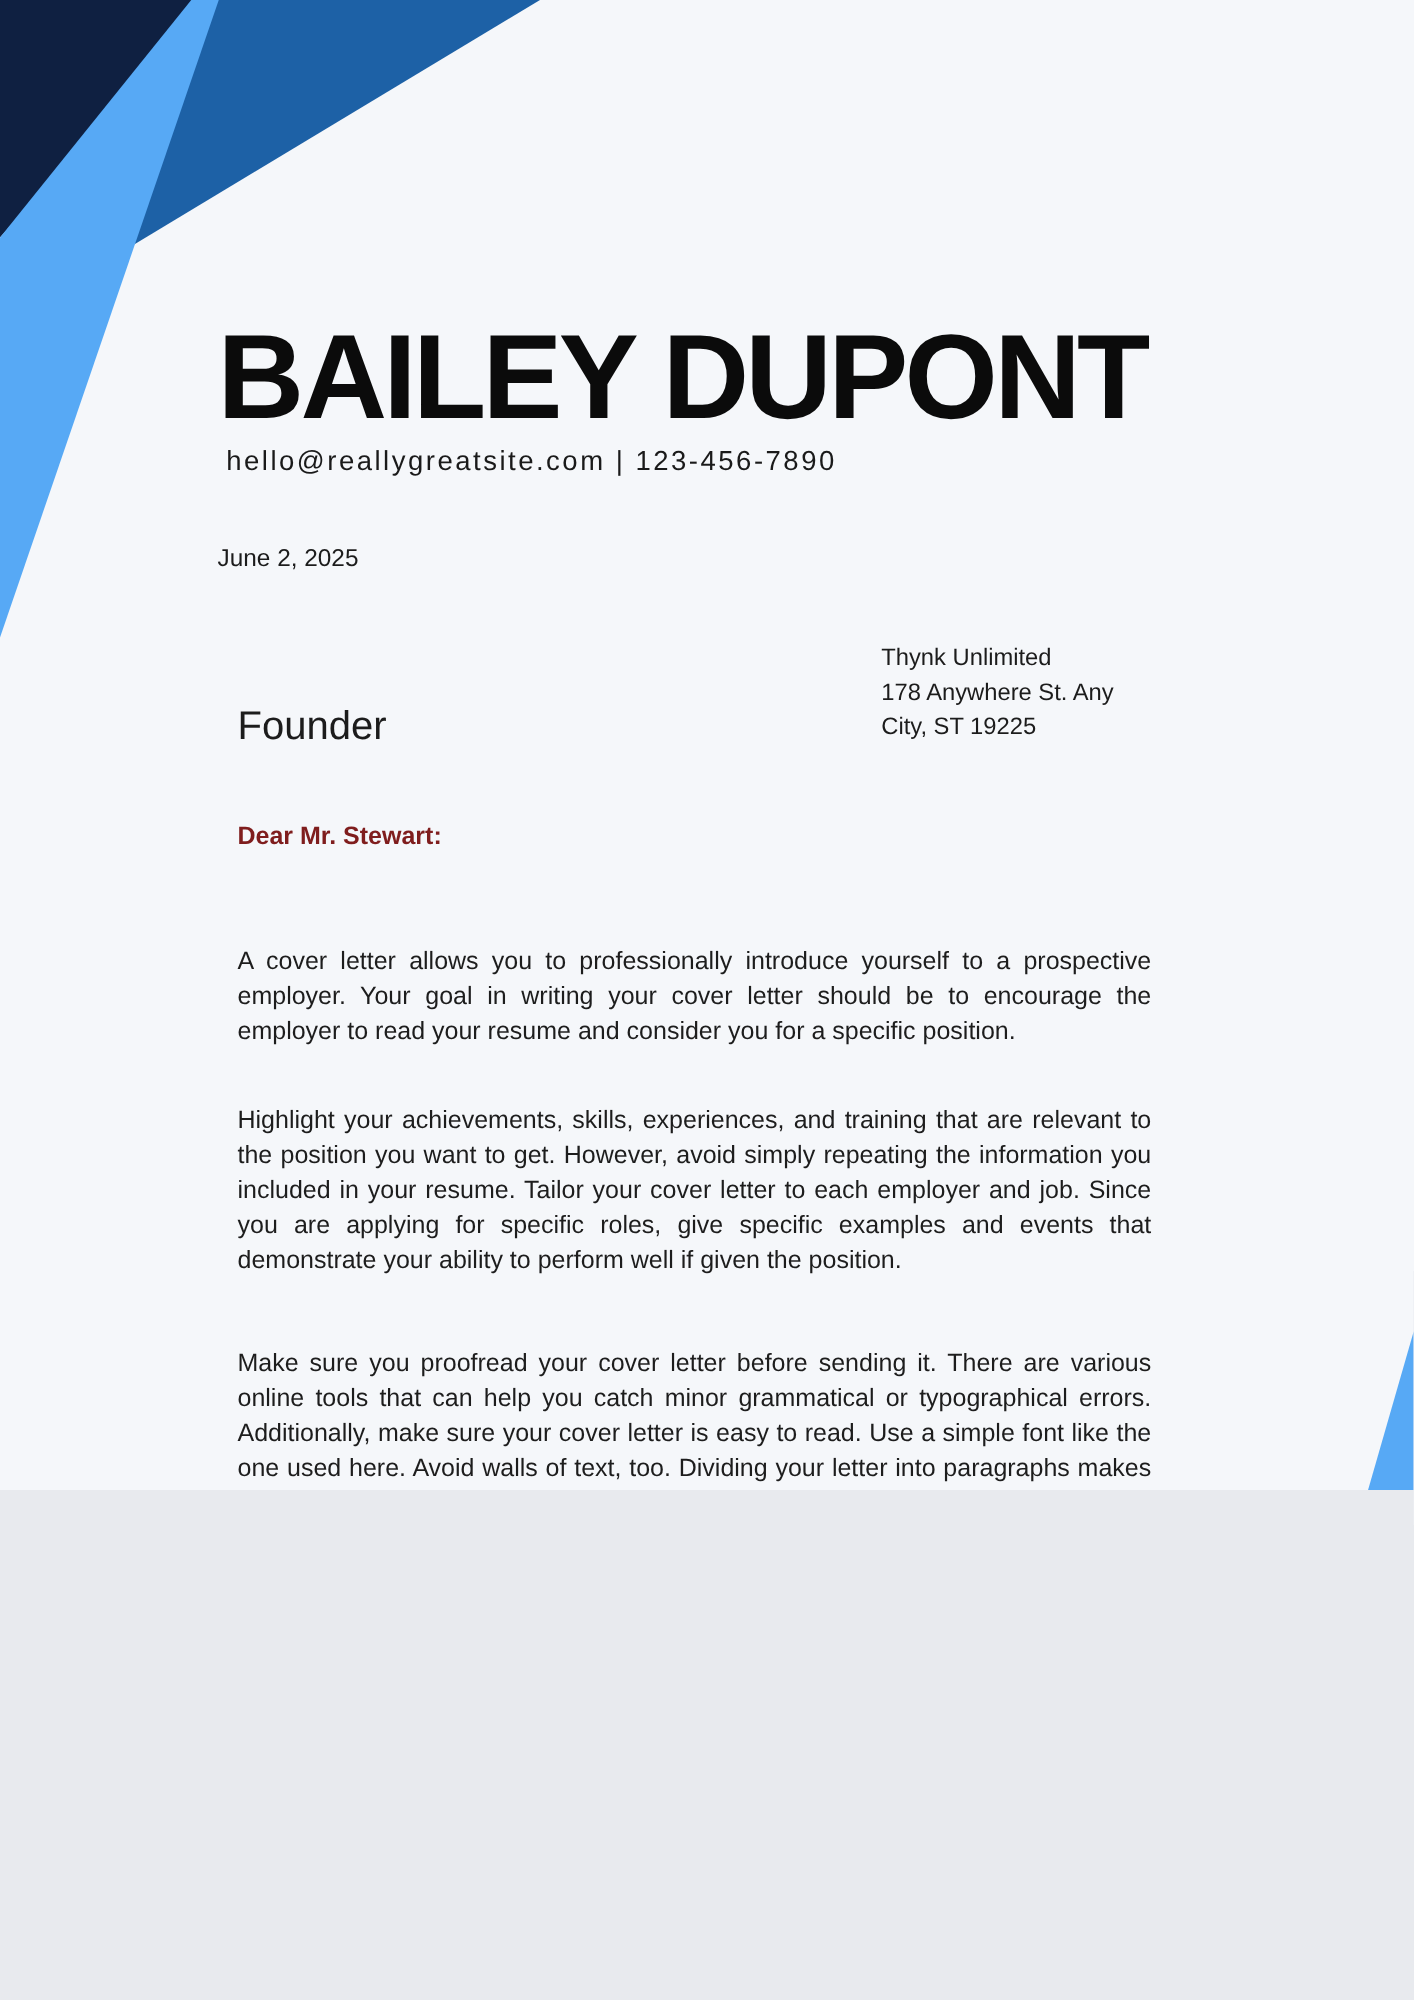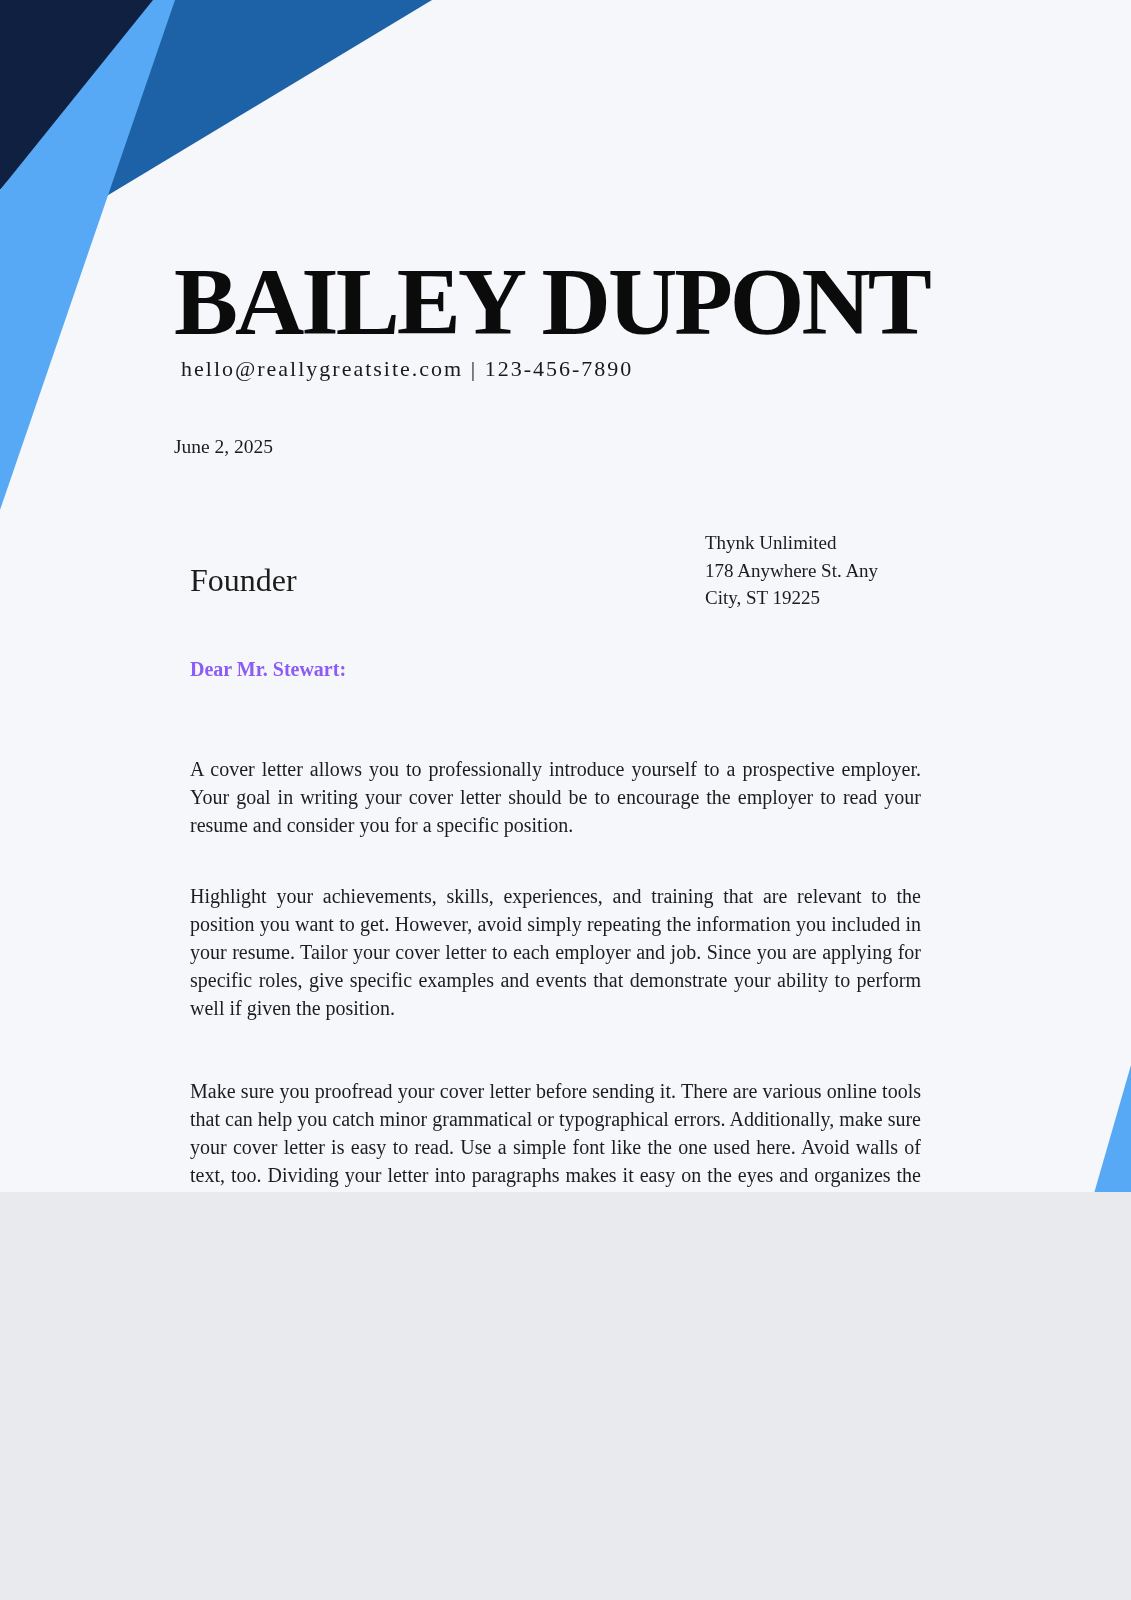--- a/index.html
+++ b/index.html
@@ -6,21 +6,21 @@
     margin: 0;
     padding: 0;
     background: #e8eaee;
   }
   .page {
     position: relative;
     width: 1131px;
     height: 1192px;
     background: #f5f7fa;
     overflow: hidden;
-    font-family: Liberation Serif, serif;
+    font-family: Liberation Sans, sans-serif;
     color: #1d1d1d;
   }
   .deco {
     position: absolute;
     top: 0; left: 0;
     width: 1131px;
     height: 1600px;
     z-index: 0;
     display: block;
   }
@@ -62,27 +62,26 @@
     top: 562px; left: 190px;
     font-size: 32px;
     color: #1c1c1c;
   }
   .company-block {
     top: 513px; left: 705px;
     font-size: 19px;
     line-height: 27.5px;
     color: #1c1c1c;
     white-space: nowrap;
-    margin-top: 16px;
   }
   .salutation {
     top: 658px; left: 190px;
     font-size: 20px;
     font-weight: 700;
-    color: #8b5cf6;
+    color: #7f1d1d;
   }
   .body-par {
     left: 190px;
     width: 731px;
     font-size: 20px;
     line-height: 28px;
     text-align: justify;
     color: #1d1d1d;
   }
   .par-1 { top: 723px; margin-top: 32px; }

